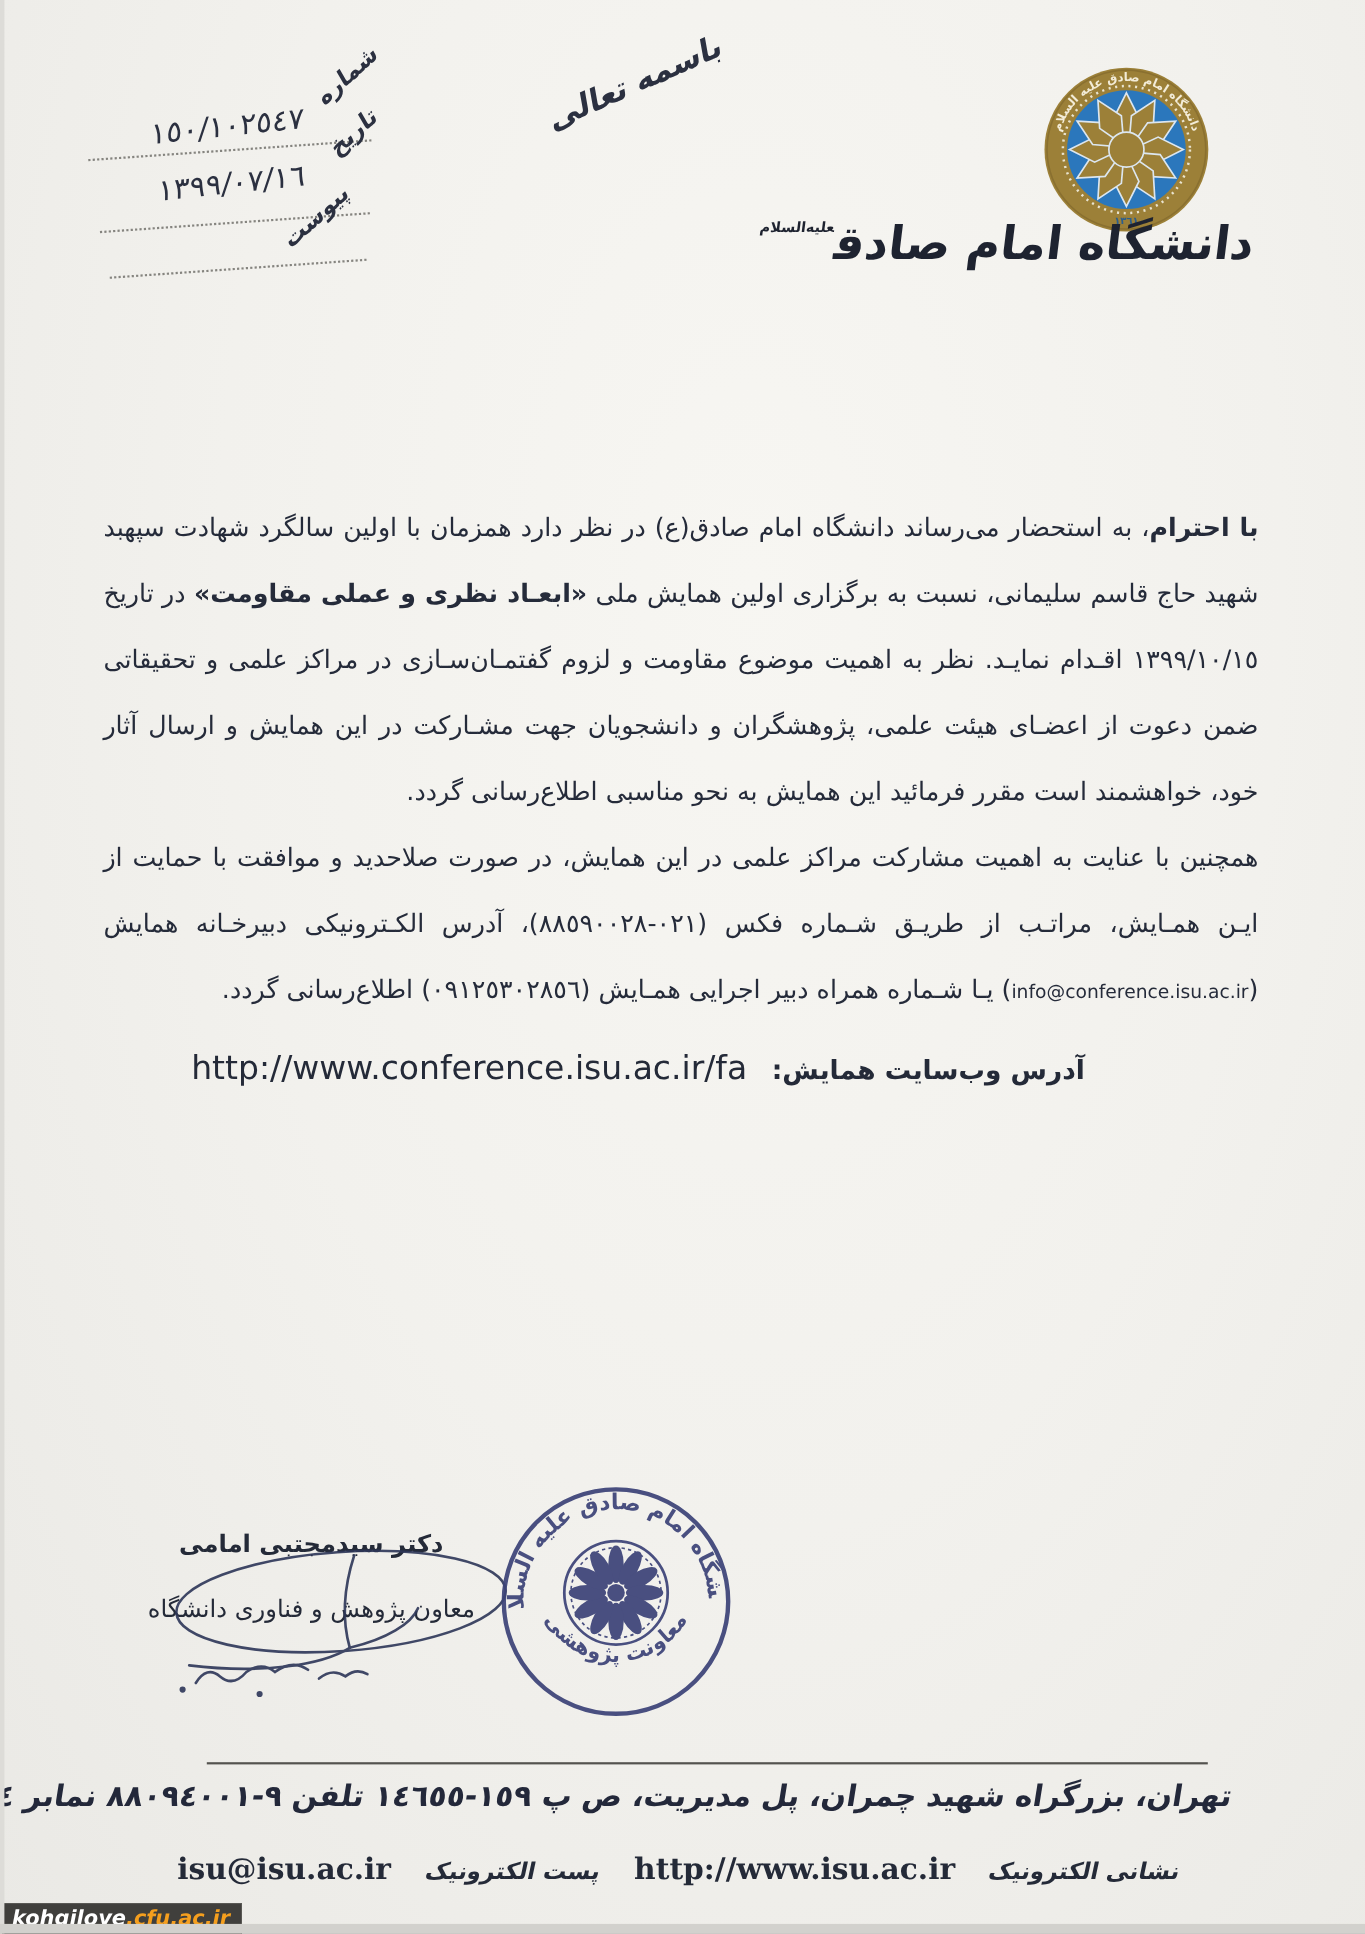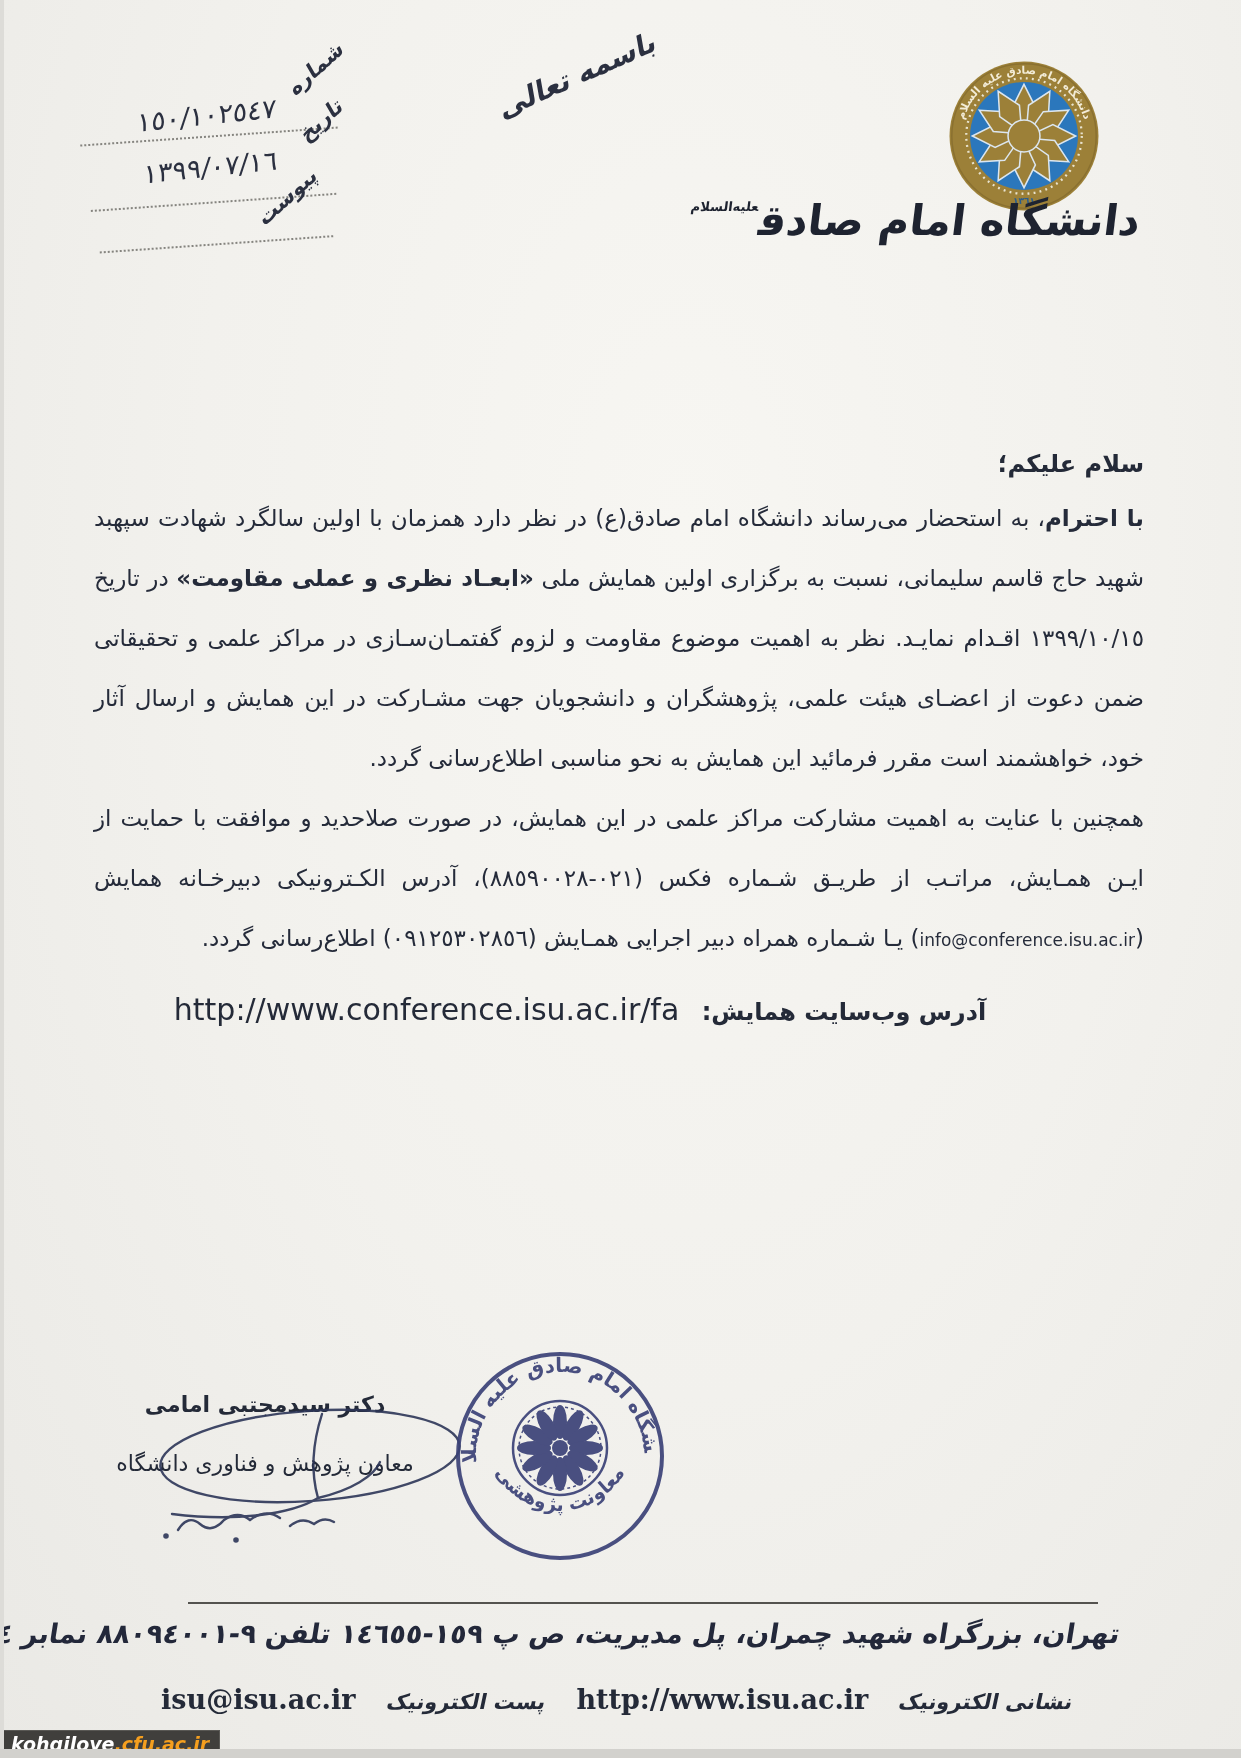--- a/index.html
+++ b/index.html
@@ -43,21 +43,21 @@
   .to-line   { font-size:24px; font-weight:bold; margin-bottom:30px; }
   .sal-line  { font-size:24px; font-weight:bold; margin-bottom:30px; }
   .salam-line{ font-size:24px; font-weight:bold; margin-bottom:10px; }
   .para { font-size:23px; line-height:60px; text-align:justify; color:#252b3a; }
   .para b { font-weight:bold; }
   .latin { font-size:17px; }
   .website-line { margin-top:22px; text-align:center; padding-right:92px; font-size:24px; font-weight:bold; }
   .website-line .url { font-weight:normal; font-size:30px; margin:0 14px; display:inline-block; }
 
   
-  .sign-block { position:absolute; left:100px; top:1392px; width:330px; text-align:center; direction:rtl; }
+  .sign-block { position:absolute; left:118px; top:1392px; width:330px; text-align:center; direction:rtl; }
   .sign-name  { font-size:22px; font-weight:bold; margin-bottom:34px; }
   .sign-title { font-size:22px; }
   .sign-svg { position:absolute; left:120px; top:1400px; width:360px; height:175px; }
 
   
   .stamp { position:absolute; left:452px; top:1348px; width:216px; height:216px; opacity:.92; }
 
   
   .footer-rule { position:absolute; left:188px; top:1602px; width:910px; border-top:2px solid #54534f; }
   .footer-address { position:absolute; left:120px; top:1618px; width:1000px; text-align:center; direction:rtl;
@@ -122,21 +122,20 @@
     </g>
     <circle cx="100" cy="100" r="21" fill="#9c8038" stroke="#dce6ef" stroke-width="2"></circle>
     <text x="100" y="189" text-anchor="middle" font-size="12" font-weight="bold" fill="#2b5e8e">١٣٦١</text>
   </svg>
 
   <div class="uni-name">
     <span>دانشگاه امام صادق</span><span class="pbuh">علیه‌السلام</span>
   </div>
 
   <div class="body-text">
-    <div class="salam-line">سلام علیکم؛</div>
     <p class="para"><b>با احترام</b><span>، به استحضار می‌رساند دانشگاه امام صادق(ع) در نظر دارد همزمان با اولین سالگرد شهادت سپهبد شهید حاج قاسم سلیمانی، نسبت به برگزاری اولین همایش ملی </span><b>«ابعـاد نظری و عملی مقاومت»</b><span> در تاریخ ١٣٩٩/١٠/١٥ اقـدام نمایـد. نظر به اهمیت موضوع مقاومت و لزوم گفتمـان‌سـازی در مراکز علمی و تحقیقاتی ضمن دعوت از اعضـای هیئت علمی، پژوهشگران و دانشجویان جهت مشـارکت در این همایش و ارسال آثار خود، خواهشمند است مقرر فرمائید این همایش به نحو مناسبی اطلاع‌رسانی گردد.</span></p>
     <p class="para"><span>همچنین با عنایت به اهمیت مشارکت مراکز علمی در این همایش، در صورت صلاحدید و موافقت با حمایت از ایـن همـایش، مراتـب از طریـق شـماره فکس (٠٢١-٨٨٥٩٠٠٢٨)، آدرس الکـترونیکی دبیرخـانه همایش (</span><span class="latin" dir="ltr">info@conference.isu.ac.ir</span><span>) یـا شـماره همراه دبیر اجرایی همـایش (٠٩١٢٥٣٠٢٨٥٦) اطلاع‌رسانی گردد.</span></p>
     <div class="website-line">
       <span>آدرس وب‌سایت همایش:</span>
       <span class="url" dir="ltr">http://www.conference.isu.ac.ir/fa</span>
     </div>
   </div>
 
   <div class="sign-block">
     <div class="sign-name">دکتر سیدمجتبی امامی</div>

